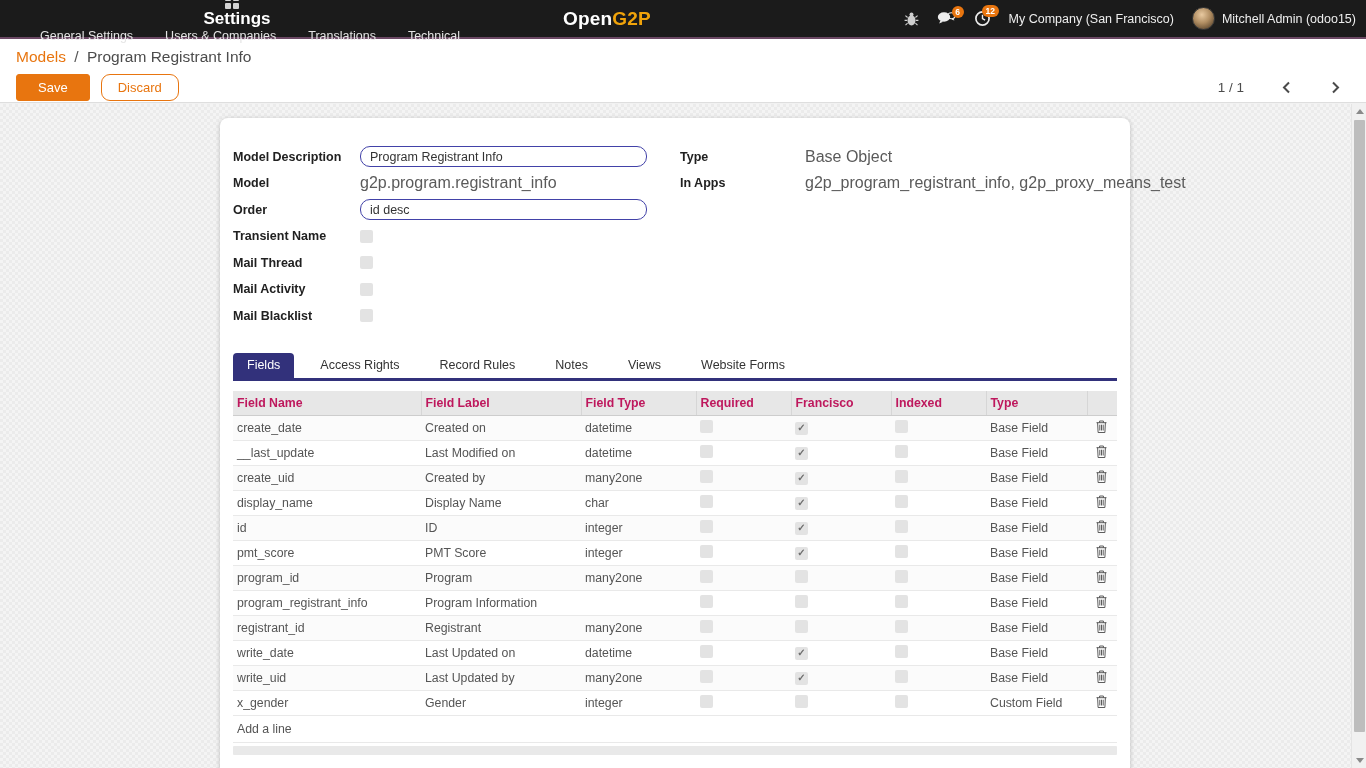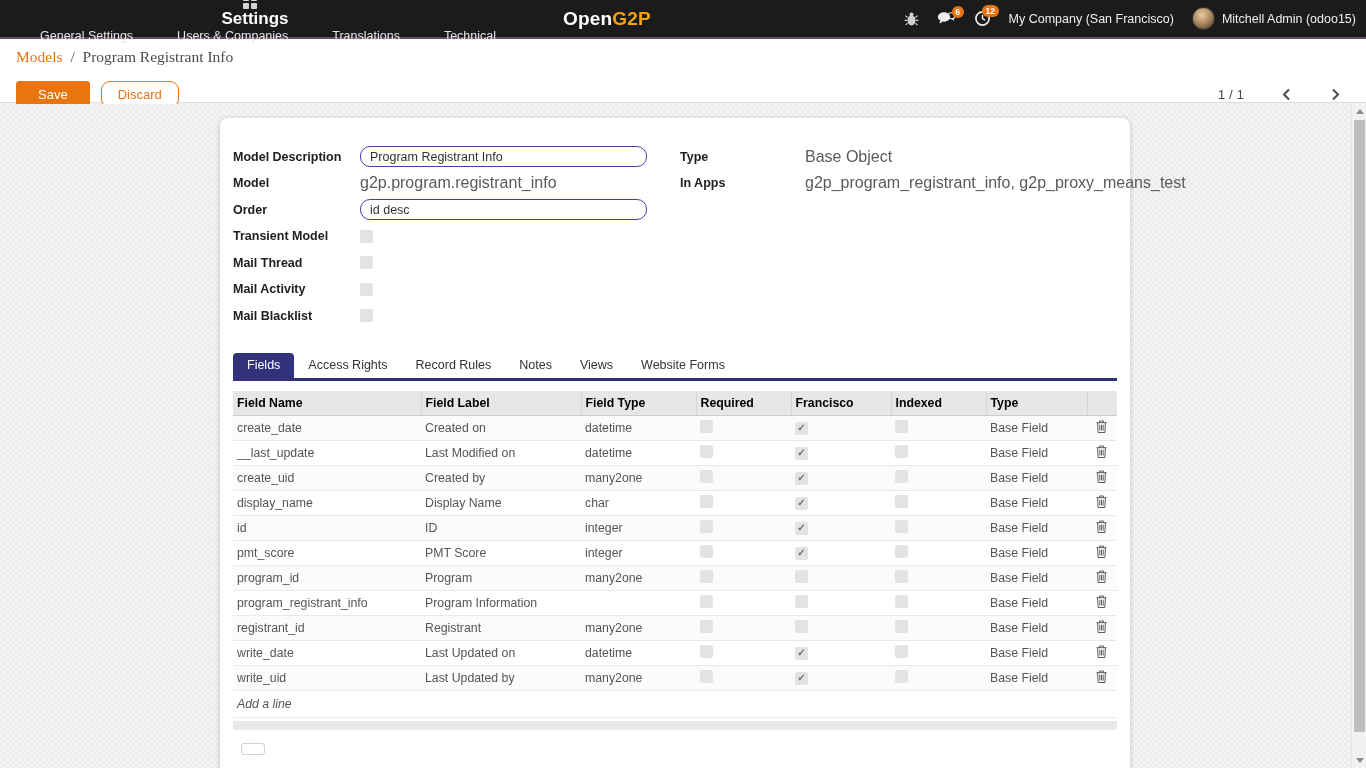--- a/index.html
+++ b/index.html
@@ -7,41 +7,41 @@
     font-family:"Liberation Sans", sans-serif; background:#f1f1f1; }
 
   
   .navbar { position:relative; height:39px; background:#1b1b1b;
     border-bottom:2px solid #6b4864; display:flex; align-items:center; color:#e9e9e9; }
   .nav-left { display:flex; align-items:center; padding-left:14px;flex-direction:column; }
   .grid-icon { display:grid; grid-template-columns:6px 6px; grid-template-rows:6px 6px;
     gap:2px; margin-right:10px; cursor:pointer; }
   .grid-icon span { background:#d4d4d4; border-radius:1px; }
   .app-title { font-size:17px; font-weight:bold; color:#fff; cursor:pointer; }
-  .nav-menu { display:flex; align-items:center; margin-left:26px; gap:44px; }
+  .nav-menu { display:flex; align-items:center; margin-left:26px; gap:32px; }
   .nav-menu .item { font-size:12.5px; color:#e4e4e4; cursor:pointer; }
   .logo { position:absolute; left:563px; top:8px; font-size:19px; font-weight:bold; letter-spacing:.2px; }
   .logo .p1 { color:#ffffff; }
   .logo .p2 { color:#f0a30a; }
   .nav-right { position:absolute; right:10px; top:0; height:37px; display:flex; align-items:center; gap:18px; }
   .icon-wrap { position:relative; cursor:pointer; display:flex; align-items:center; }
   .badge { position:absolute; top:-5px; right:-8px; background:#e8750f; color:#fff;
     font-size:8.5px; font-weight:bold; border-radius:8px; padding:1.5px 3.5px; line-height:1; }
   .nav-company, .nav-user { font-size:12.5px; color:#eee; cursor:pointer; display:flex; align-items:center; }
   .avatar { width:23px; height:23px; border-radius:50%; margin-right:7px;
     background:radial-gradient(circle at 42% 32%, #e8c9a0 0%, #b08d62 45%, #6d5438 78%, #473522 100%);
     border:1px solid #3a3a3a; }
 
   
   .control-panel { background:#fff; border-bottom:1px solid #dedede; padding:9px 16px 7px 16px; height:64px; }
-  .breadcrumb { font-size:15.5px;font-family:Liberation Serif, serif; }
+  .breadcrumb { font-size:15.5px; }
   .breadcrumb .parent { color:#e8750f; cursor:pointer; }
   .breadcrumb .sep { color:#555; margin:0 4px; }
   .breadcrumb .current { color:#4c4c4c; }
-  .cp-row { display:flex; align-items:center; margin-top:15px; }
+  .cp-row { display:flex; align-items:center; margin-top:8px; }
   .btn-save { background:#e8750f; color:#fff; border:1px solid #e8750f; border-radius:3px;
     font-size:13px; padding:5px 21px; cursor:pointer; font-family:inherit; }
   .btn-discard { background:#fff; color:#e8750f; border:1px solid #e8750f; border-radius:9px;
     font-size:13px; padding:5px 16px; margin-left:11px; cursor:pointer; font-family:inherit; }
   .pager { margin-left:auto; display:flex; align-items:center; gap:36px; margin-right:8px; }
   .pager-value { font-size:13.5px; color:#4c4c4c; cursor:pointer; }
   .pager-btn { background:none; border:none; cursor:pointer; padding:2px; display:flex; }
 
   
   .content { position:absolute; top:104px; left:0; right:0; bottom:0;
@@ -61,36 +61,36 @@
   .form-label { width:127px; flex-shrink:0; font-size:12.5px; font-weight:bold; color:#212121; }
   .form-col-right .form-label { width:125px; }
   .form-input { width:287px; height:21px; border:1px solid #4242a8; border-radius:10px;
     padding:0 9px; font-size:12.5px; color:#333; outline:none; font-family:inherit; background:#fff; }
   .form-static { font-size:16px; color:#5a5a5a; white-space:nowrap; }
   .cb { width:13px; height:13px; background:#e3e3e3; border-radius:2px;
     display:inline-flex; align-items:center; justify-content:center; cursor:pointer; }
   .cb.checked::after { content:"\2713"; font-size:10px; color:#6e6e6e; font-weight:bold; line-height:1; }
 
   
-  .tabs { display:flex; margin-top:21px; border-bottom:3px solid #32317b; }
+  .tabs { display:flex; margin-top:21px; border-bottom:3px solid #32317b;gap:12px; }
   .tab { padding:5px 14px 6px 14px; font-size:12.5px; color:#333; cursor:pointer;
     border-radius:4px 4px 0 0; }
   .tab.active { background:#32317b; color:#fff; }
 
   
   table.fields { width:100%; border-collapse:collapse; table-layout:fixed; margin-top:10px; }
-  table.fields th { background:#e7e7e7; font-size:12.3px; font-weight:bold; color:#000000;
+  table.fields th { background:#e7e7e7; font-size:12.3px; font-weight:bold; color:#be185d;
     text-align:left; padding:5px 6px 5px 4px; border-right:1px solid #d6d6d6;
     border-bottom:1px solid #cdcdcd; cursor:pointer; }
   table.fields th:last-child { border-right:none; }
   table.fields td { font-size:12.3px; color:#555; padding:4px 6px 4px 4px;
     border-bottom:1px solid #e9e9e9; height:22px; white-space:nowrap; overflow:hidden; cursor:pointer; }
   table.fields tbody tr:nth-child(odd) td { background:#fbfbfb; }
   td.trash-cell { text-align:center; padding:4px 2px; }
-  .addline { color:#e8750f; font-size:12.5px; padding:6px 4px !important; cursor:pointer; background:#fff !important;font-style:italic; }
+  .addline { color:#e8750f; font-size:12.5px; padding:6px 4px !important; cursor:pointer; background:#fff !important; }
   .hscroll { height:9px; background:#e9e9e9; margin-top:3px; border-radius:1px; cursor:pointer; }
 
   
   .btn-create-menu { display:inline-flex; align-items:center; margin:13px 0 0 8px;
     background:#fff; border:1px solid #d0d0d0; border-radius:3px; padding:5px 11px;
     font-size:13px; color:#2c2c2c; cursor:pointer; font-family:inherit; }
 
   
   .vscroll { position:absolute; right:0; top:104px; bottom:0; width:15px; background:#f1f1f1;
     border-left:1px solid #e4e4e4; }
@@ -193,21 +193,21 @@
         </div>
         <div class="form-row">
           <span class="form-label">Model</span>
           <span class="form-static">g2p.program.registrant_info</span>
         </div>
         <div class="form-row">
           <span class="form-label">Order</span>
           <input class="form-input" value="id desc" style="">
         </div>
         <div class="form-row">
-          <span class="form-label">Transient Model</span>
+          <span class="form-label">Transient Name</span>
           <span class="cb"></span>
         </div>
         <div class="form-row">
           <span class="form-label">Mail Thread</span>
           <span class="cb"></span>
         </div>
         <div class="form-row">
           <span class="form-label">Mail Activity</span>
           <span class="cb"></span>
         </div>
@@ -452,20 +452,37 @@
     <td class="trash-cell">
       <svg width="11" height="13" viewBox="0 0 11 13" fill="none" stroke="#4a4a4a" stroke-width="0.9">
         <path d="M0.5 2.7h10"></path>
         <path d="M3.6 2.7V1h3.8v1.7"></path>
         <path d="M1.6 2.7l.5 9.8h6.8l.5-9.8"></path>
         <path d="M3.8 4.7v5.8M5.5 4.7v5.8M7.2 4.7v5.8"></path>
       </svg>
     </td>
   </tr>
 
+  <tr>
+    <td>x_gender</td>
+    <td>Gender</td>
+    <td>integer</td>
+    <td><span class="cb"></span></td>
+    <td><span class="cb"></span></td>
+    <td><span class="cb"></span></td>
+    <td>Custom Field</td>
+    <td class="trash-cell">
+      <svg width="11" height="13" viewBox="0 0 11 13" fill="none" stroke="#4a4a4a" stroke-width="0.9">
+        <path d="M0.5 2.7h10"></path>
+        <path d="M3.6 2.7V1h3.8v1.7"></path>
+        <path d="M1.6 2.7l.5 9.8h6.8l.5-9.8"></path>
+        <path d="M3.8 4.7v5.8M5.5 4.7v5.8M7.2 4.7v5.8"></path>
+      </svg>
+    </td>
+  </tr>
 </tbody>
       <tbody>
         <tr>
           <td colspan="8" class="addline">Add a line</td>
         </tr>
       </tbody>
     </table>
     <div class="hscroll"></div>
 
     <button class="btn-create-menu">

